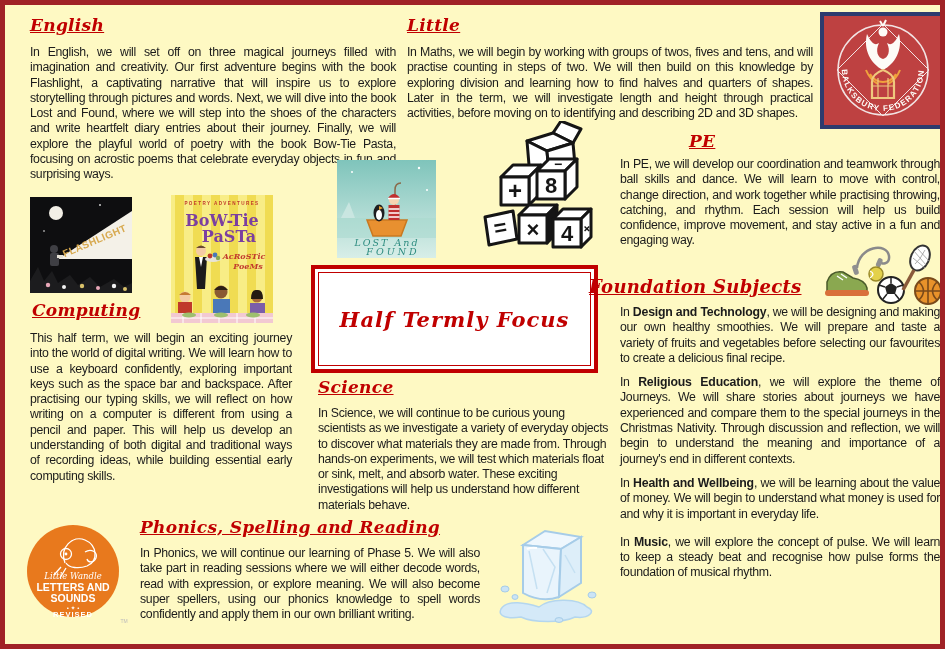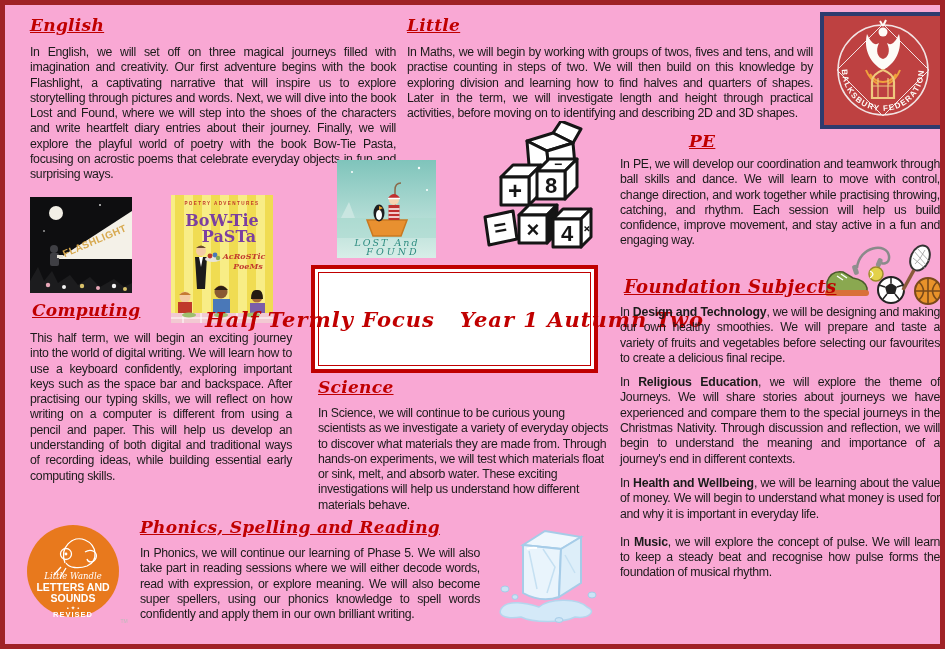--- a/index.html
+++ b/index.html
@@ -1,39 +1,39 @@
 <!DOCTYPE html>
 <html><head>
 <meta charset="utf-8">
 <style>
   html,body{margin:0;padding:0;background:#fff;}
   .sheet{
     position:relative;width:945px;height:649px;box-sizing:border-box;
-    border:5px solid #A02226;background:#f9a8d4;overflow:hidden;
+    border:5px solid #A02226;background:#fef9c3;overflow:hidden;
     font-family:"Liberation Sans",sans-serif;
   }
   .abs{position:absolute;}
   .heading{
     font-family:"DejaVu Serif",serif;font-style:italic;font-weight:bold;
     color:#C00000;text-decoration:underline;font-size:17px;letter-spacing:.3px;
     white-space:nowrap;
   }
   .bodytext{
     font-size:12.3px;line-height:15.3px;letter-spacing:-0.3px;
     color:#1b1b1b;text-align:justify;
   }
   .bodytext.leftal{text-align:left;}
   .bodytext p{margin:0 0 9px 0;}
   .bodytext b{letter-spacing:-0.2px;}
   .titlebox{
     box-sizing:border-box;border:4px solid #C00000;background:#fff;
   }
   .titlebox-inner{
     position:absolute;left:3px;top:3px;right:3px;bottom:3px;
-    border:1px solid #C00000;display:flex;flex-direction:row;
+    border:1px solid #C00000;display:flex;flex-direction:column;
     justify-content:center;align-items:center;gap:25px;
   }
   .titleline{
     font-family:"DejaVu Serif",serif;font-style:italic;font-weight:bold;
     color:#C00000;font-size:21px;letter-spacing:1px;white-space:nowrap;
   }
   svg{display:block;}
 </style>
 </head>
 <body>
@@ -205,21 +205,20 @@
         <text x="66" y="116" font-size="22">×</text>
         <text x="100" y="120" font-size="22">4</text>
         <text x="120" y="112" font-size="13" transform="rotate(-45 120 108)">+</text>
       </g>
     </svg>
   </div>
 
   <div class="abs titlebox" style="left:306px;top:260px;width:287px;height:108px;">
     <div class="titlebox-inner">
       <div class="titleline">Half Termly Focus</div>
-      <div class="titleline">Year 1 Autumn Two</div>
     </div>
   </div>
 
   <div class="abs heading" style="left:313px;top:372px;">Science</div>
   <div class="abs bodytext leftal" style="left:313px;top:401px;width:294px;">In Science, we will continue to be curious young scientists as we investigate a variety of everyday objects to discover what materials they are made from. Through hands-on experiments, we will test which materials float or sink, melt, and absorb water. These exciting investigations will help us understand how different materials behave.</div>
 
   <div class="abs" style="left:815px;top:7px;">
     <svg width="126" height="117" viewBox="0 0 126 117">
       <rect x="2" y="2" width="122" height="113" fill="#BE4141" stroke="#2E3B6E" stroke-width="4"></rect>
       <circle cx="63" cy="58" r="45" fill="none" stroke="#F2E3E3" stroke-width="1.5"></circle>
@@ -266,21 +265,21 @@
         <path d="M91,13 L103,27 M94,10 L106,23 M90,20 L102,30 M92,26 Q97,22 102,12" stroke="#999" stroke-width="0.8" fill="none"></path>
         <line x1="91" y1="32" x2="80" y2="52" stroke="#8A5A3A" stroke-width="3.5"></line>
       </g>
       <g>
         <circle cx="105" cy="53" r="13" fill="#E8922A" stroke="#7A4A1A" stroke-width="2"></circle>
         <path d="M105,40 V66 M92,53 H118 M96,44 Q105,53 96,62 M114,44 Q105,53 114,62" stroke="#7A4A1A" stroke-width="1.6" fill="none"></path>
       </g>
     </svg>
   </div>
 
-  <div class="abs heading" style="left:619px;top:271px;font-size:18px;">Foundation Subjects</div>
+  <div class="abs heading" style="left:584px;top:271px;font-size:18px;">Foundation Subjects</div>
   <div class="abs bodytext" style="left:615px;top:300px;width:320px;">
     <p><span>In </span><b>Design and Technology</b><span>, we will be designing and making our own healthy smoothies. We will prepare and taste a variety of fruits and vegetables before selecting our favourites to create a delicious final recipe.</span></p>
     <p><span>In </span><b>Religious Education</b><span>, we will explore the theme of Journeys. We will share stories about journeys we have experienced and compare them to the special journeys in the Christmas Nativity. Through discussion and reflection, we will begin to understand the meaning and importance of a journey's end in different contexts.</span></p>
     <p style="margin-bottom:13px;"><span>In </span><b>Health and Wellbeing</b><span>, we will be learning about the value of money. We will begin to understand what money is used for and why it is important in everyday life.</span></p>
     <p><span>In </span><b>Music</b><span>, we will explore the concept of pulse. We will learn to keep a steady beat and recognise how pulse forms the foundation of musical rhythm.</span></p>
   </div>
 
 </div>
 
 </body></html>

